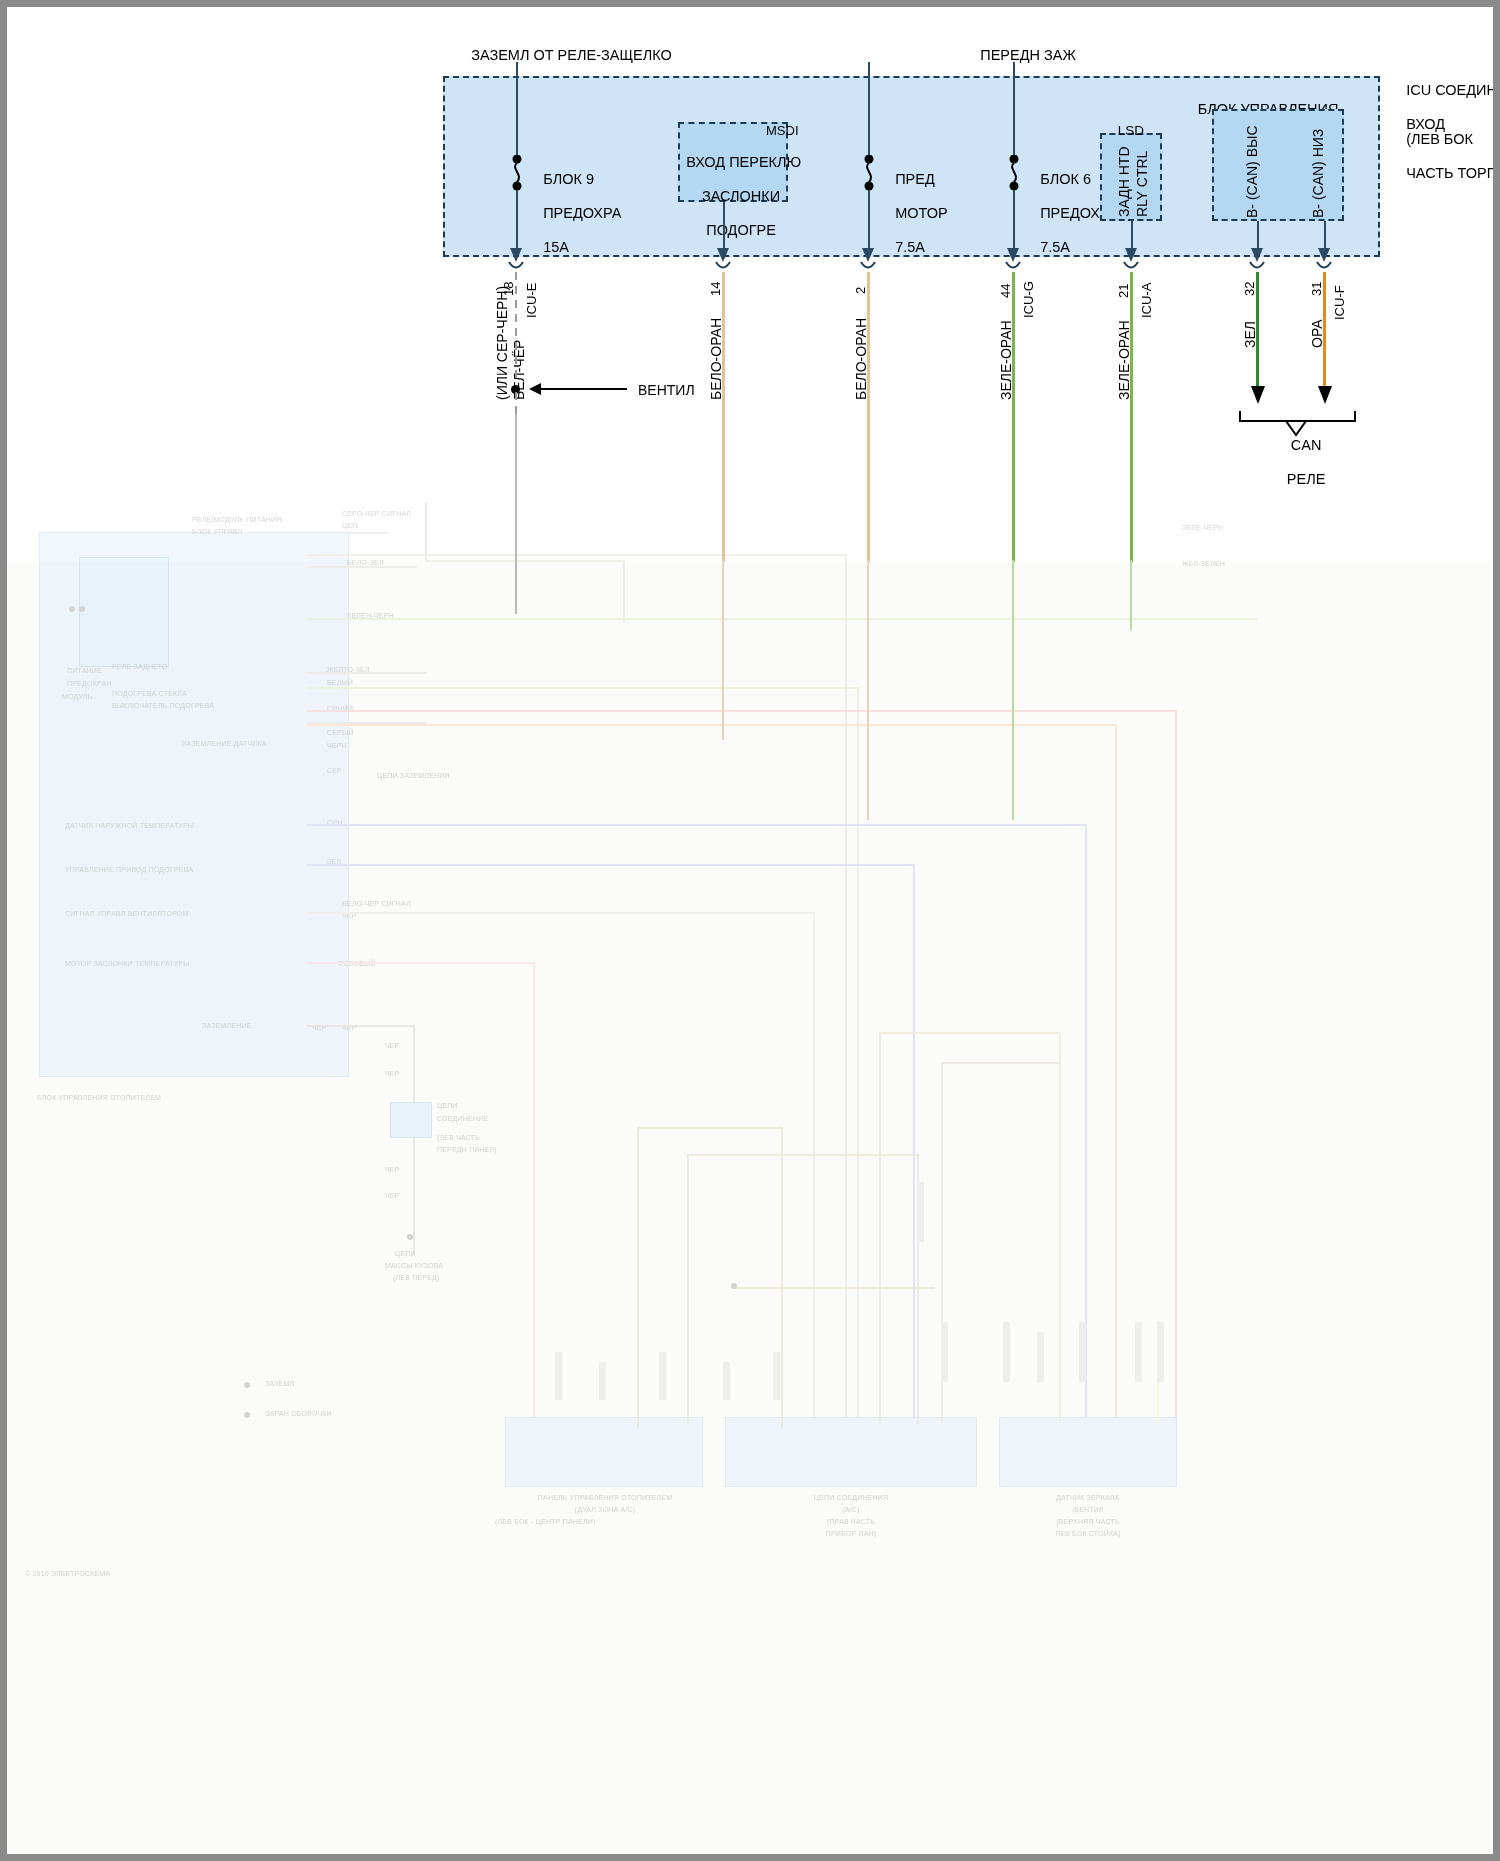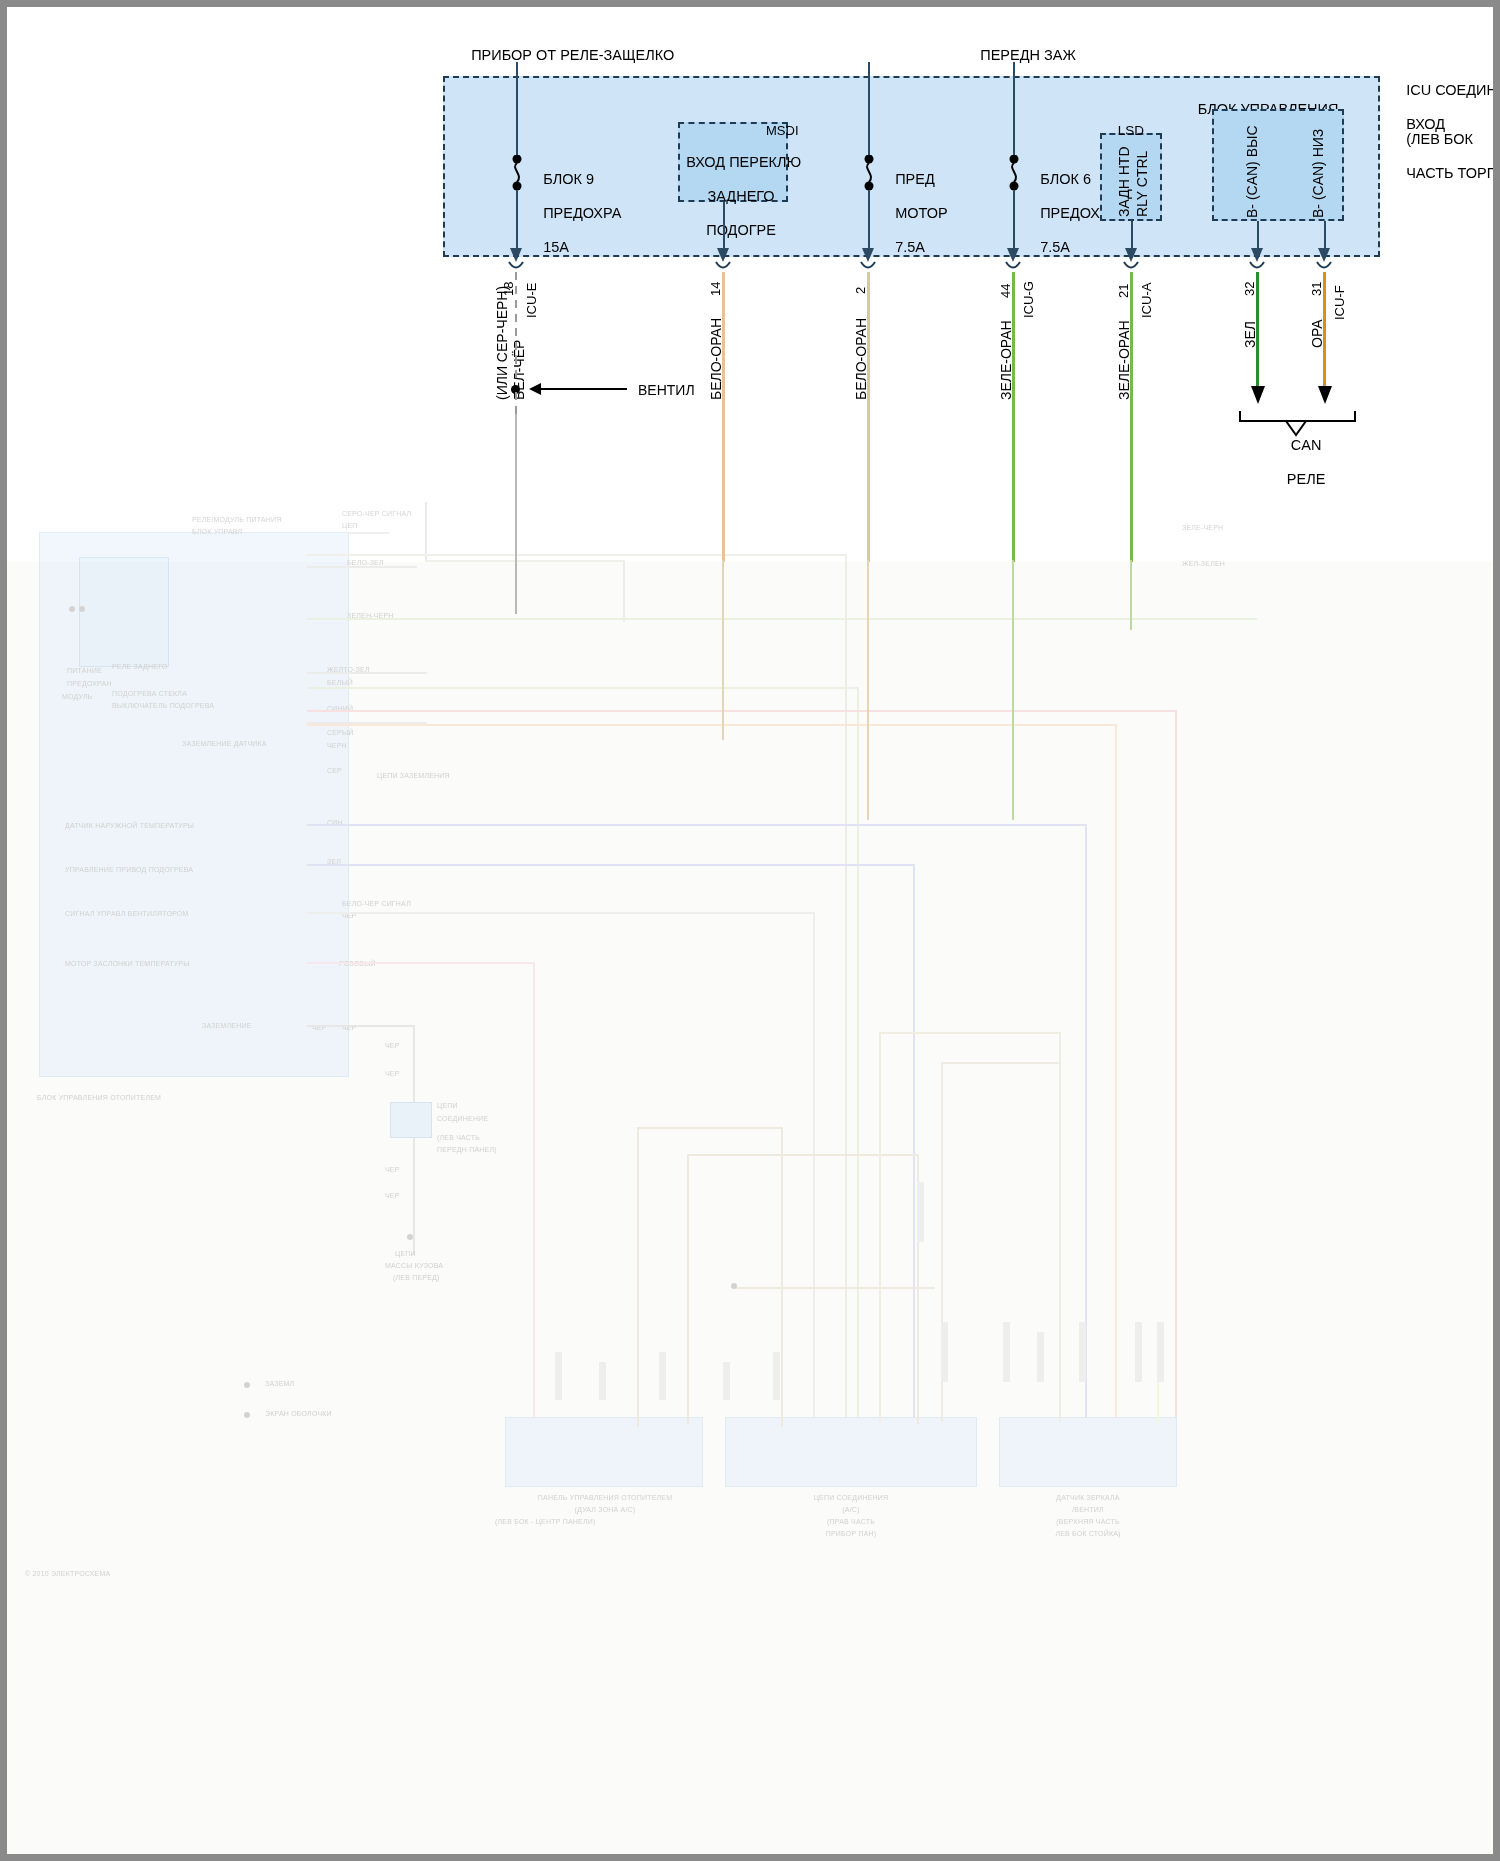--- a/index.html
+++ b/index.html
@@ -204,21 +204,21 @@
       <div class="fpin" style="left:934px;top:760px;width:7px;height:60px;background:#cfcfcf;"></div>
       <div class="fpin" style="left:996px;top:760px;width:7px;height:60px;background:#cfcfcf;"></div>
       <div class="fpin" style="left:1030px;top:770px;width:7px;height:50px;background:#cfcfcf;"></div>
       <div class="fpin" style="left:1072px;top:760px;width:7px;height:60px;background:#cfcfcf;"></div>
       <div class="fpin" style="left:1128px;top:760px;width:7px;height:60px;background:#cfcfcf;"></div>
       <div class="fpin" style="left:1150px;top:760px;width:7px;height:60px;background:#cfcfcf;"></div>
     </div>
   </div>
 
   <div class="ttl" style="left:455px;top:30px;">
-    <span>ПРИБОР ОТ РЕЛЕ-ЗАЩЕЛКО</span><br>
+    <span>ЗАЗЕМЛ ОТ РЕЛЕ-ЗАЩЕЛКО</span><br>
     <span>ДЛИННОЙ КЛЕММЫ ВКЛЮЧЕН</span>
   </div>
 
   <div class="ttl ttl-c" style="left:790px;top:57px;width:130px;">
     <span>НАПРЯЖ</span>
   </div>
 
   <div class="ttl ttl-c" style="left:930px;top:30px;width:180px;">
     <span>ПЕРЕДН ЗАЖ</span><br>
     <span>ВКЛ ИЛИ СТАРТ</span>
@@ -277,21 +277,21 @@
   </div>
 
   <div class="wire" style="left:516px;top:190px;height:68px;"></div>
   <div class="wire" style="left:868px;top:190px;height:68px;"></div>
   <div class="wire" style="left:1013px;top:190px;height:68px;"></div>
 
   <div class="subbox" style="left:678px;top:122px;width:110px;height:80px;"></div>
   <div class="ttl" style="left:766px;top:122px;font-size:13px;">MSDI</div>
   <div class="ttl ttl-c" style="left:670px;top:137px;width:126px;line-height:17px;">
     <span>ВХОД ПЕРЕКЛЮ</span><br>
-    <span>ЗАДНЕГО</span><br>
+    <span>ЗАСЛОНКИ</span><br>
     <span>ПОДОГРЕ</span>
   </div>
   <div class="wire" style="left:723px;top:202px;height:56px;"></div>
 
   <div class="subbox" style="left:1100px;top:133px;width:62px;height:88px;"></div>
   <div class="ttl ttl-c" style="left:1100px;top:122px;width:62px;font-size:13.5px;">LSD</div>
   <div class="vtext" style="left:1116px;top:217px;">ЗАДН HTD</div>
   <div class="vtext" style="left:1134px;top:217px;">RLY CTRL</div>
   <div class="wire" style="left:1131px;top:221px;height:37px;"></div>
 

